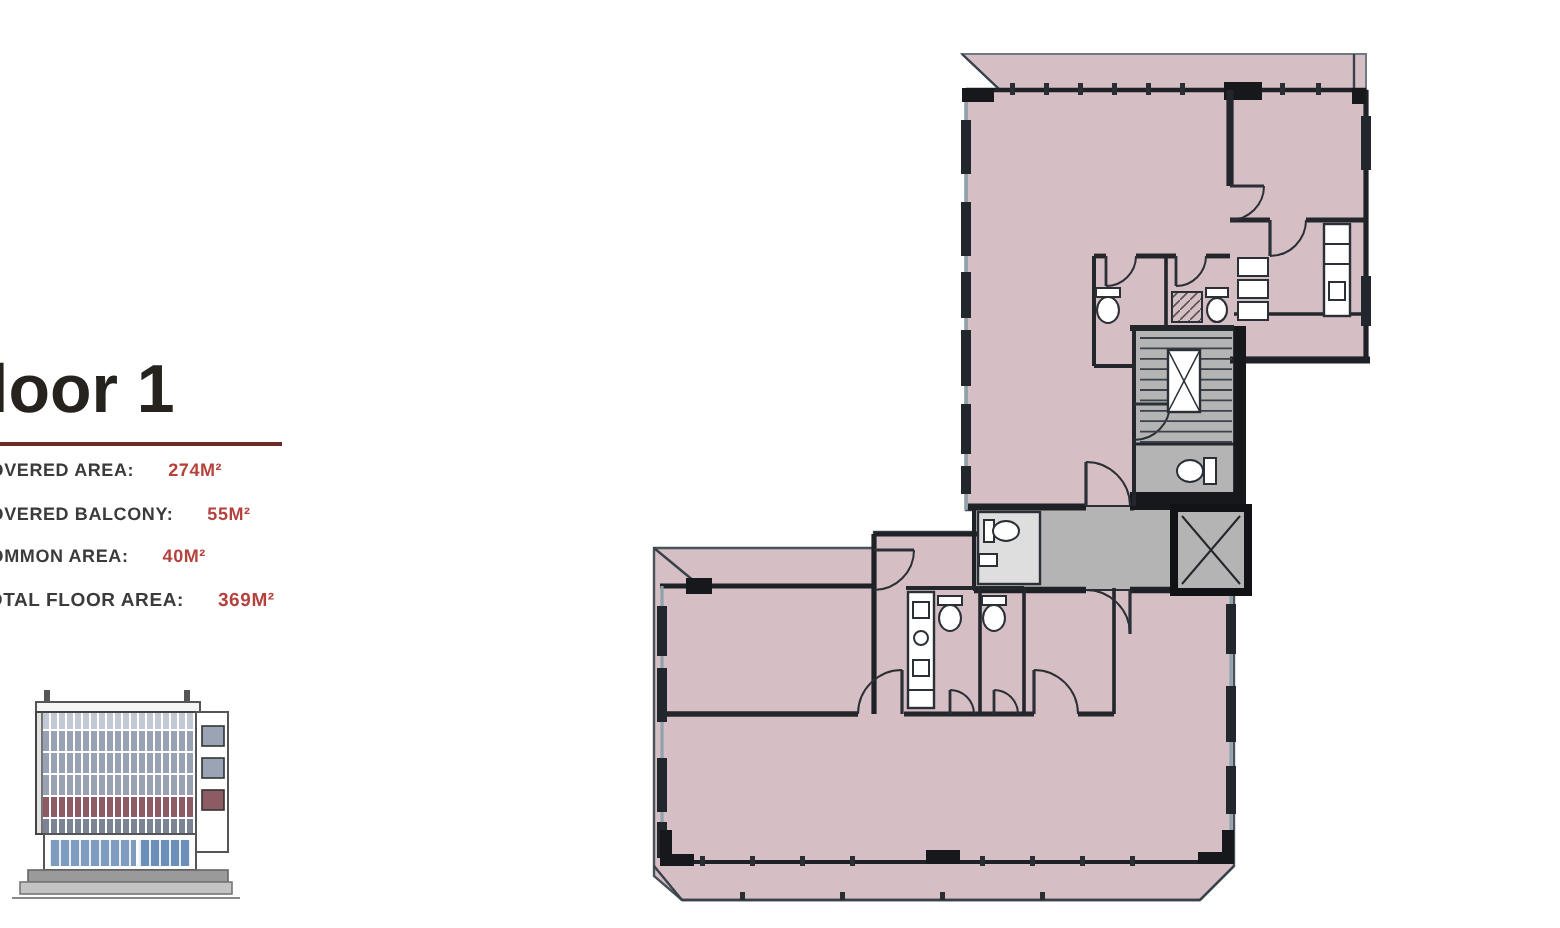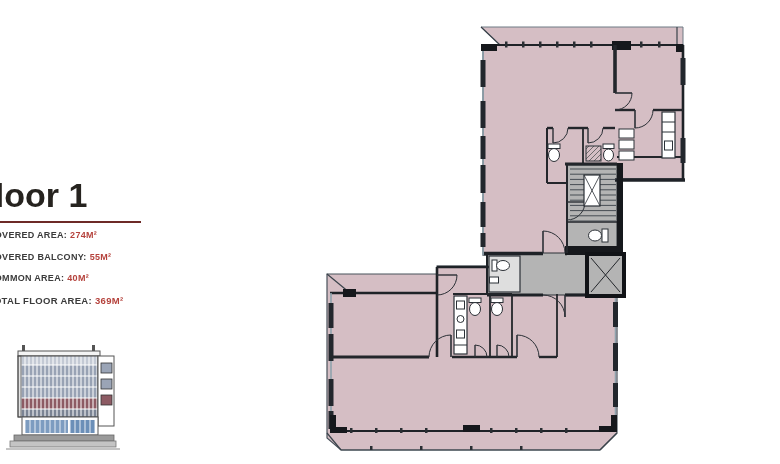--- a/index.html
+++ b/index.html
@@ -16,21 +16,21 @@
   }
   .title-rule{
     position:absolute;left:0;top:221px;width:141px;height:2px;
     background:#6d2a27;
   }
   .stats{position:absolute;left:-12px;top:230px;width:200px;}
   .stat-line{
     height:21.5px;font-size:9px;font-weight:700;letter-spacing:.3px;
     color:#3b3b3b;white-space:nowrap;text-transform:uppercase;
   }
-  .stat-line .val{color:#b5423c;margin-left:3px;}
+  .stat-line .val{color:#b5423c;margin-left:17px;}
   .stat-line.total{font-size:9.5px;}
   .elev{position:absolute;left:6px;top:341px;}
   svg{display:block;}
 </style>
 </head>
 <body>
 
 <div class="layer">
 <svg width="780" height="464" viewBox="0 0 780 464">
   <defs>

